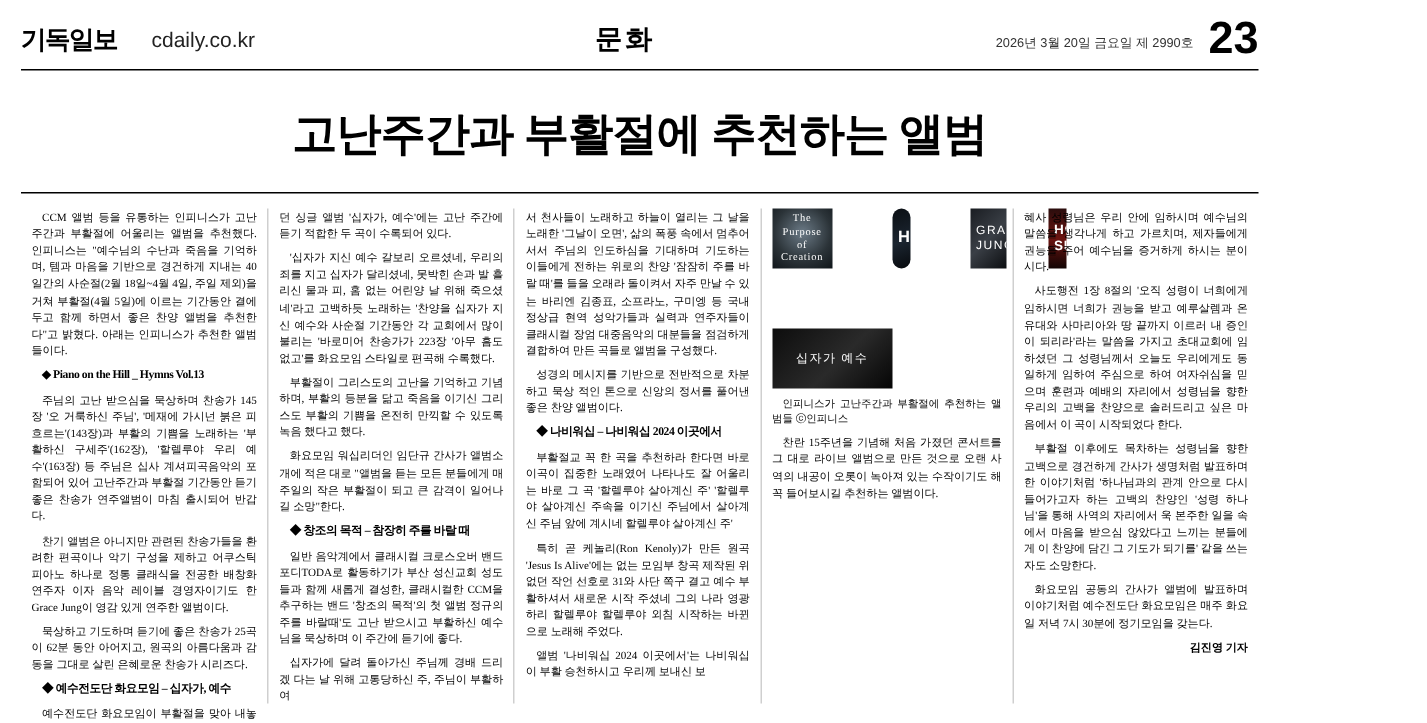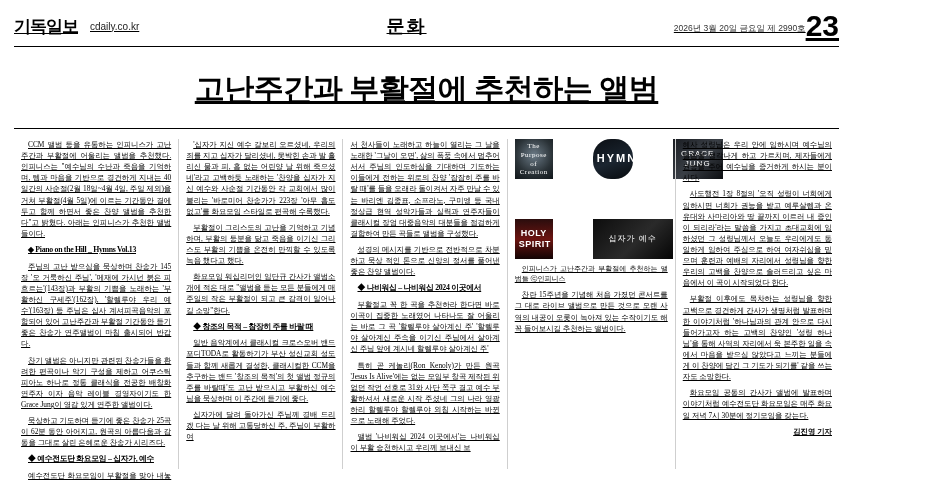--- a/index.html
+++ b/index.html
@@ -8,51 +8,50 @@
     background:#ffffff;
     font-family:"Liberation Serif", serif;
     color:#000;
     overflow:hidden;
   }
   .page{
     position:relative;
     width:853px;height:482px;
     box-sizing:border-box;
     padding:0 14px;
-    text-decoration:underline;
   }
   
   .masthead{
     display:flex;align-items:center;
     height:36px;
     padding-top:8px;
   }
   .logo{
     font-family:"Liberation Serif", serif;
     font-weight:bold;
     font-size:17px;
     letter-spacing:-1px;
     white-space:nowrap;
   }
   .logo-url{
     font-family:"Liberation Sans", sans-serif;
-    font-size:10px;
-    margin-left:12px;
+    font-size:14px;
+    margin-left:23px;
     color:#222;
     white-space:nowrap;
   }
   .section-title{
     flex:1;
     text-align:center;
     font-size:18px;
     font-weight:bold;
     letter-spacing:2px;
   }
   .right-meta{
-    display:flex;align-items:flex-end;
+    display:flex;align-items:flex-end;gap:10px;
     white-space:nowrap;
   }
   .dateline{
     font-family:"Liberation Sans", sans-serif;
     font-size:8.5px;
     color:#333;
     padding-bottom:4px;
   }
   .pageno{
     font-family:"Liberation Sans", sans-serif;
@@ -97,21 +96,21 @@
   .sub{
     font-weight:bold;
     font-size:7.8px;
     margin:6px 0 3px 0;
     text-indent:0;
     letter-spacing:-0.3px;
   }
   
   .albums{
     display:grid;
-    grid-template-columns:repeat(3,1fr);
+    grid-template-columns:repeat(4,1fr);
     grid-gap:4px;
     width:196px;
     margin:0 0 5px 0;
     gap:40px;
   }
   .album{
     position:relative;
     width:100%;
     padding-top:100%;
     overflow:hidden;
@@ -172,20 +171,21 @@
       <p>CCM 앨범 등을 유통하는 인피니스가 고난주간과 부활절에 어울리는 앨범을 추천했다. 인피니스는 "예수님의 수난과 죽음을 기억하며, 템과 마음을 기반으로 경건하게 지내는 40일간의 사순절(2월 18일~4월 4일, 주일 제외)을 거쳐 부활절(4월 5일)에 이르는 기간동안 결에 두고 함께 하면서 좋은 찬양 앨범을 추천한다"고 밝혔다. 아래는 인피니스가 추천한 앨범들이다.</p>
       <p class="sub">◆ Piano on the Hill _ Hymns Vol.13</p>
       <p>주님의 고난 받으심을 묵상하며 찬송가 145장 '오 거룩하신 주님', '메재에 가시넌 붉은 피 흐르는'(143장)과 부활의 기쁨을 노래하는 '부활하신 구세주'(162장), '할렐루야 우리 예수'(163장) 등 주님은 십사 계셔피곡음악의 포함되어 있어 고난주간과 부활절 기간동안 듣기 좋은 찬송가 연주앨범이 마침 출시되어 반갑다.</p>
       <p>찬기 앨범은 아니지만 관련된 찬송가들을 환려한 편곡이나 악기 구성을 제하고 어쿠스틱 피아노 하나로 정통 클래식을 전공한 배창화 연주자 이자 음악 레이블 경영자이기도 한 Grace Jung이 영감 있게 연주한 앨범이다.</p>
       <p>묵상하고 기도하며 듣기에 좋은 찬송가 25곡이 62분 동안 아어지고, 원곡의 아름다움과 감동을 그대로 살린 은혜로운 찬송가 시리즈다.</p>
       <p class="sub">◆ 예수전도단 화요모임 – 십자가, 예수</p>
       <p>예수전도단 화요모임이 부활절을 맞아 내놓았</p>
     </div>
 
     <div class="col">
+      <p class="noind">던 싱글 앨범 '십자가, 예수'에는 고난 주간에 듣기 적합한 두 곡이 수록되어 있다.</p>
       <p>'십자가 지신 예수 갈보리 오르셨네, 우리의 죄를 지고 십자가 달리셨네, 못박힌 손과 발 흘리신 물과 피, 홈 없는 어린양 날 위해 죽으셨네'라고 고백하듯 노래하는 '찬양을 십자가 지신 예수와 사순절 기간동안 각 교회에서 많이 불리는 '바로미어 찬송가가 223장 '아무 흠도 없고'를 화요모임 스타일로 편곡해 수록했다.</p>
       <p>부활절이 그리스도의 고난을 기억하고 기념하며, 부활의 등분을 닮고 죽음을 이기신 그리스도 부활의 기쁨을 온전히 만끽할 수 있도록 녹음 했다고 했다.</p>
       <p>화요모임 워십리더인 임단규 간사가 앨범소개에 적은 대로 "앨범을 듣는 모든 분들에게 매 주일의 작은 부활절이 되고 큰 감격이 일어나길 소망"한다.</p>
       <p class="sub">◆ 창조의 목적 – 참장히 주를 바랄 때</p>
       <p>일반 음악계에서 클래시컬 크로스오버 밴드 포디TODA로 활동하기가 부산 성신교회 성도들과 함께 새롭게 결성한, 클래시컬한 CCM을 추구하는 밴드 '창조의 목적'의 첫 앨범 정규의 주를 바랄때'도 고난 받으시고 부활하신 예수님을 묵상하며 이 주간에 듣기에 좋다.</p>
       <p>십자가에 달려 돌아가신 주님께 경배 드리겠 다는 날 위해 고통당하신 주, 주님이 부활하여</p>
     </div>
 
     <div class="col">
       <p class="noind">서 천사들이 노래하고 하늘이 열리는 그 날을 노래한 '그날이 오면', 삶의 폭풍 속에서 멈추어 서서 주님의 인도하심을 기대하며 기도하는 이들에게 전하는 위로의 찬양 '잠잠히 주를 바랄 때'를 들을 오래라 돌이켜서 자주 만날 수 있는 바리엔 김종표, 소프라노, 구미엥 등 국내 정상급 현역 성악가들과 실력과 연주자들이 클래시컬 장엄 대중음악의 대분들을 점검하게 결합하여 만든 곡들로 앨범을 구성했다.</p>

